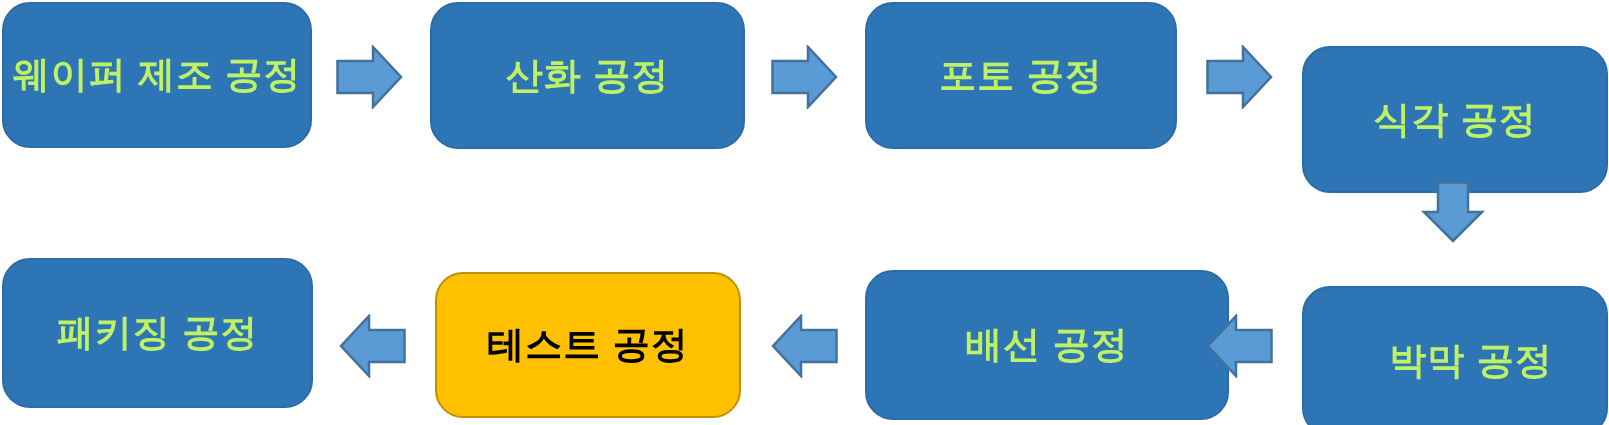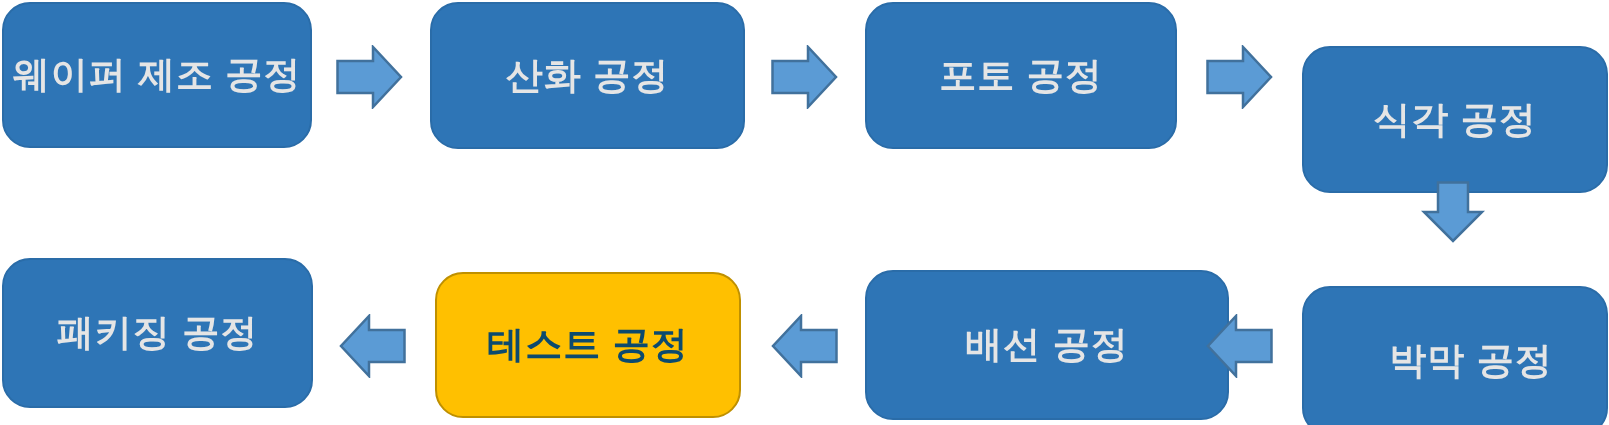--- a/index.html
+++ b/index.html
@@ -17,31 +17,31 @@
   }
   .pbox {
     position: absolute;
     display: flex;
     align-items: center;
     justify-content: center;
     box-sizing: border-box;
     border-radius: 28px;
     background: #2E75B6;
     border: 2px solid #2A6CA8;
-    color: #e5e5e5;
+    color: #bef264;
     font-size: 37px;
     font-weight: bold;
     letter-spacing: 1px;
     text-align: center;
     white-space: nowrap;
   }
   .pbox.highlight {
     background: #FFC000;
     border-color: #BF9000;
-    color: #0c4a6e;
+    color: #000000;
   }
   .arrow {
     position: absolute;
     line-height: 0;
   }
   .arrow svg polygon {
     fill: #5B9BD5;
     stroke: #41719C;
     stroke-width: 2.5;
     stroke-linejoin: miter;

